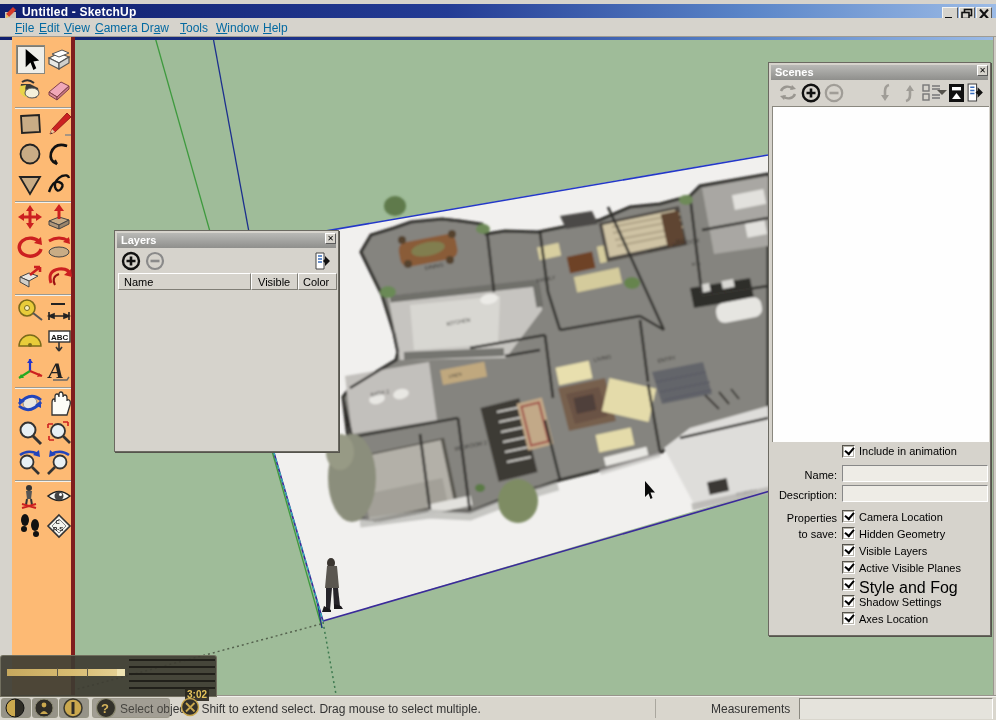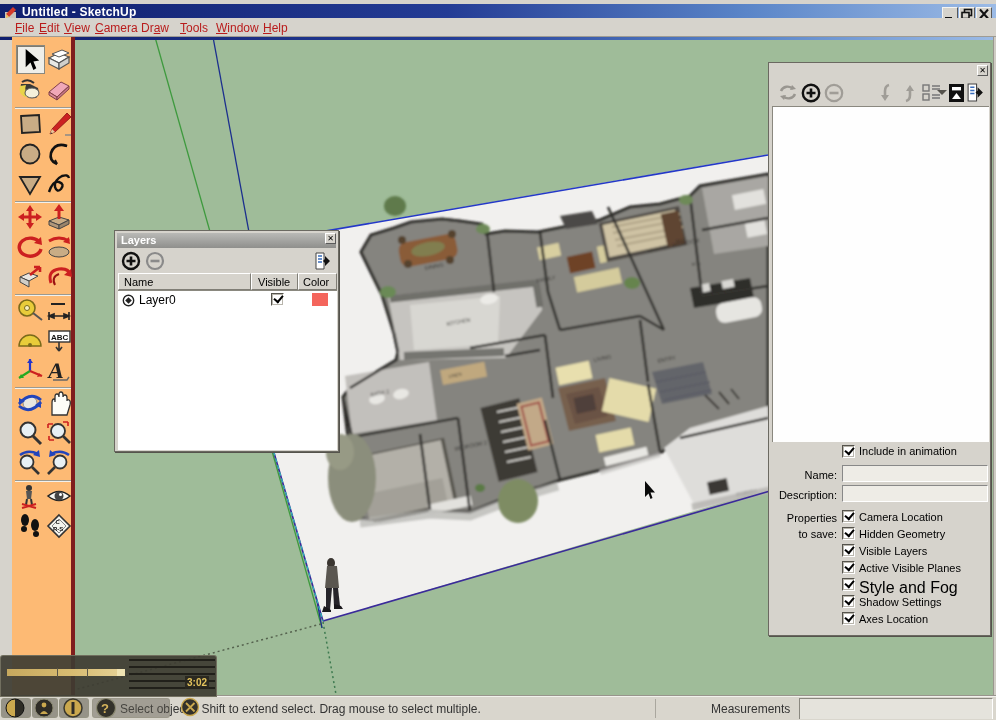--- a/index.html
+++ b/index.html
@@ -10,21 +10,21 @@
   #titlebar { left:0; top:4px; width:996px; height:36px;
     background:linear-gradient(90deg,#101f6e 0%,#243c95 45%,#5a85c8 75%,#9cbbe6 100%); }
   #titlebar .ticon { left:4px; top:2px; width:14px; height:14px; }
   #titlebar .ttext { left:22px; top:1px; color:#fff; font-size:12px; font-weight:bold; letter-spacing:0.2px; }
   .winbtn { top:3px; width:16px; height:14px; background:#d6d3cc;
     border-top:1px solid #f5f4f0; border-left:1px solid #f5f4f0;
     border-right:1px solid #5a5a5a; border-bottom:1px solid #5a5a5a;
     font-size:9px; line-height:12px; text-align:center; color:#000; font-weight:bold; }
   
   #menubar { left:0; top:18px; width:996px; height:19px; background:#d6d3cc; border-bottom:1px solid #9f9c94; }
-  #menubar span { position:absolute; top:3px; font-size:12px; color:#b91c1c; }
+  #menubar span { position:absolute; top:3px; font-size:12px; color:#0369a1; }
   #menubar u { text-decoration:underline; }
   
   #toolbar { left:12px; top:37px; width:63px; height:658px; background:#fdba74; border-right:4px solid #7f1d1d; }
   .tbtn { position:absolute; width:29px; height:29px; }
   .tsep { position:absolute; left:3px; width:56px; height:2px; border-top:1px solid #9c9a90; border-bottom:1px solid #f2f1ec; }
   .pressed { background:#efeee9; border:1px solid #8a887f; box-shadow:inset 1px 1px 0 #7d7b72; }
   
   #canvas { left:63px; top:37px; width:933px; height:658px; background:#9fbc99; overflow:hidden; box-shadow:inset 0 1px 0 #7a786f; }
   
   .palette { position:absolute; background:#d6d3cc; border:1px solid #6b6961;
@@ -395,21 +395,21 @@
   <div class="abs" style="z-index:30;left:0px;top:655px;width:217px;height:42px;background:rgba(62,60,50,0.92);border:1px solid rgba(130,128,110,0.7);border-radius:3px 3px 0 0;">
     <div class="abs" style="left:6px;top:13px;width:110px;height:7px;background:linear-gradient(90deg,#c6a85e 0%,#d8bc72 60%,#e3cf92 100%);"></div>
     <div class="abs" style="left:116px;top:13px;width:8px;height:7px;background:#efe3b2;"></div>
     <div class="abs" style="left:56px;top:12px;width:1px;height:9px;background:#5a5648;"></div>
     <div class="abs" style="left:86px;top:12px;width:1px;height:9px;background:#5a5648;"></div>
     <div class="abs" style="left:128px;top:3px;width:86px;height:2px;background:#21201a;"></div>
     <div class="abs" style="left:128px;top:10px;width:86px;height:2px;background:#21201a;"></div>
     <div class="abs" style="left:128px;top:17px;width:86px;height:2px;background:#21201a;"></div>
     <div class="abs" style="left:128px;top:24px;width:86px;height:2px;background:#21201a;"></div>
     <div class="abs" style="left:128px;top:31px;width:86px;height:2px;background:#21201a;"></div>
-    <div class="abs" style="left:184px;top:20px;font-size:10px;font-weight:bold;color:#e5c45c;background:rgba(40,38,30,0.9);padding:1px 2px;">3:02</div>
+    <div class="abs" style="left:184px;top:32px;font-size:10px;font-weight:bold;color:#e5c45c;background:rgba(40,38,30,0.9);padding:1px 2px;">3:02</div>
   </div>
   <div class="abs" style="z-index:30;left:0px;top:697px;width:217px;height:23px;">
     <div class="abs" style="left:1px;top:1px;width:30px;height:20px;background:rgba(95,92,80,0.55);border:1px solid rgba(150,148,130,0.6);border-radius:3px;"></div>
     <div class="abs" style="left:32px;top:1px;width:26px;height:20px;background:rgba(95,92,80,0.55);border:1px solid rgba(150,148,130,0.6);border-radius:3px;"></div>
     <div class="abs" style="left:59px;top:1px;width:30px;height:20px;background:rgba(95,92,80,0.55);border:1px solid rgba(150,148,130,0.6);border-radius:3px;"></div>
     <div class="abs" style="left:92px;top:1px;width:78px;height:20px;background:rgba(95,92,80,0.45);border:1px solid rgba(150,148,130,0.5);border-radius:3px;"></div>
     <svg class="abs" style="left:0;top:0;" width="217" height="23" viewBox="0 0 217 23">
       <circle cx="15" cy="11" r="9" fill="#2e2c26"></circle>
       <path d="M15,2 a9,9 0 0 0 0,18 Z" fill="#caa84e"></path>
       <circle cx="15" cy="11" r="9" fill="none" stroke="#111" stroke-width="1"></circle>
@@ -438,32 +438,24 @@
     <svg class="abs" style="right:7px;top:21px;" width="16" height="18" viewBox="0 0 16 18">
       <path d="M1,1 h8 v16 h-8 z" fill="#fff" stroke="#444" stroke-width="1"></path>
       <path d="M3,4 h4 M3,7 h4 M3,10 h4" stroke="#3a6dbb" stroke-width="1.4"></path>
       <path d="M8,9 l7,0 -5,-5 v3 z M8,9 l7,0 -5,5 v-3 z" fill="#111"></path>
     </svg>
 
     <div class="abs" style="left:3px;top:42px;width:133px;height:17px;background:#d6d3cc;border:1px solid #fff;border-right:1px solid #807e76;border-bottom:1px solid #807e76;font-size:11px;padding:2px 0 0 5px;">Name</div>
     <div class="abs" style="left:136px;top:42px;width:47px;height:17px;background:#d6d3cc;border:1px solid #fff;border-right:1px solid #807e76;border-bottom:1px solid #807e76;font-size:11px;padding:2px 0 0 6px;">Visible</div>
     <div class="abs" style="left:183px;top:42px;width:39px;height:17px;background:#d6d3cc;border:1px solid #fff;border-right:1px solid #807e76;border-bottom:1px solid #807e76;font-size:11px;padding:2px 0 0 4px;">Color</div>
 
-    <div class="abs" style="left:3px;top:59px;width:219px;height:160px;background:#fff;border-top:1px solid #8a887f;">
-      <svg class="abs" style="left:4px;top:3px;" width="13" height="13" viewBox="0 0 13 13">
-        <circle cx="6.5" cy="6.5" r="5.2" fill="none" stroke="#222" stroke-width="1.4"></circle>
-        <path d="M6.5,3.2 L9.8,6.5 L6.5,9.8 L3.2,6.5 Z" fill="#222"></path>
-      </svg>
-      <div class="abs" style="left:21px;top:2px;font-size:12px;color:#000;">Layer0</div>
-      <div class="chk" style="left:153px;top:2px;"></div>
-      <div class="abs" style="left:194px;top:2px;width:16px;height:13px;background:#f4655c;"></div>
-    </div>
   </div>
 
   <div class="palette" style="left:768px;top:62px;width:223px;height:574px;">
+    <div class="ptitle">Scenes</div>
     <div class="pclose">✕</div>
 
     <svg class="abs" style="left:8px;top:19px;" width="205" height="22" viewBox="0 0 205 22">
 
       <g stroke="#999690" stroke-width="2.4" fill="none">
         <path d="M4,9 a7,6.5 0 0 1 12,-2"></path>
         <path d="M18,12 a7,6.5 0 0 1 -12,2"></path>
       </g>
       <path d="M15,3 l4,4 -6,1 z M7,18 l-4,-4 6,-1 z" fill="#999690"></path>
 

